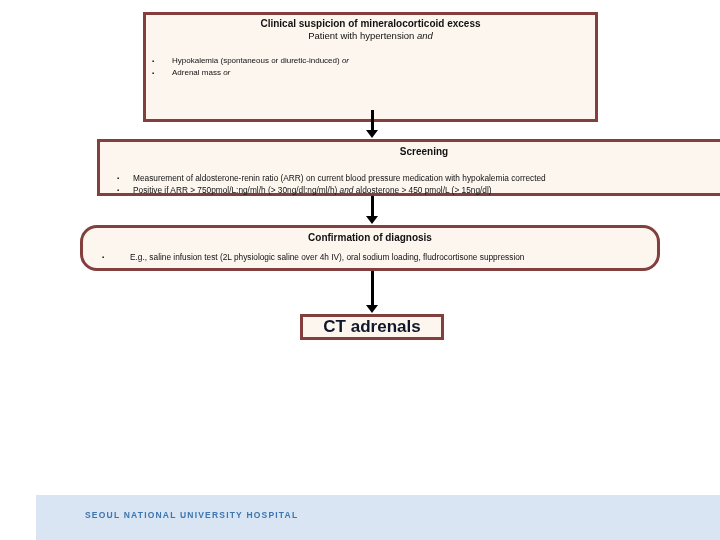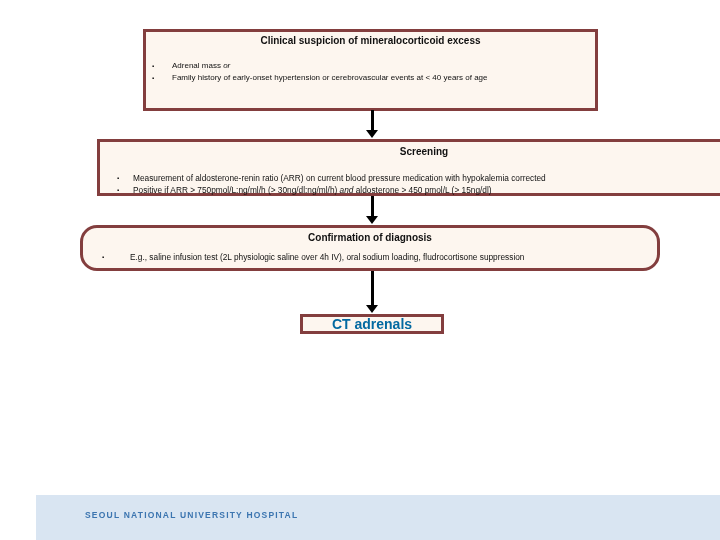--- a/index.html
+++ b/index.html
@@ -18,42 +18,42 @@
   }
   .box-title { text-align:center; font-weight:bold; font-size:10px; line-height:13px; }
   .box-subtitle { text-align:center; font-size:9.5px; line-height:12px; }
 
   .bullets { list-style:none; }
   .bullet-row { display:flex; align-items:flex-start; }
   .bullet-glyph { flex:0 0 auto; font-size:6px; line-height:12px; color:#111; }
   .bullet-text { flex:1 1 auto; }
 
   
-  .box-suspicion { left:143px; top:29px; width:455px; height:82px; padding-top:2px; }
+  .box-suspicion { left:143px; top:12px; width:455px; height:110px; padding-top:2px; }
   .box-suspicion .bullets { margin-top:13px; padding-left:4px; }
   .box-suspicion .bullet-row { font-size:8px; line-height:12px; }
   .box-suspicion .bullet-glyph { width:22px; padding-left:2px; }
 
   
   .box-screening { left:97px; top:139px; width:654px; height:57px; padding-top:3px; }
   .box-screening .bullets { margin-top:14px; padding-left:17px; }
   .box-screening .bullet-row { font-size:8.3px; line-height:12px; }
   .box-screening .bullet-glyph { width:16px; }
 
   
   .box-confirmation { left:80px; top:225px; width:580px; height:46px; padding-top:3px;border-radius:17px; }
   .box-confirmation .bullets { margin-top:7px; padding-left:7px;margin-left:12px; }
   .box-confirmation .bullet-row { font-size:8.3px; line-height:12px; }
   .box-confirmation .bullet-glyph { width:28px; }
 
   
   .box-result {
-    left:300px; top:314px; width:144px; height:20px;
+    left:300px; top:314px; width:144px; height:26px;
     display:flex; align-items:center; justify-content:center;
-    font-weight:bold; font-size:14px; color:#0369a1;
+    font-weight:bold; font-size:17px; color:#0f172a;
   }
 
   
   .arrow { position:absolute; width:12px; }
   .arrow-stem { width:3px; margin:0 auto; background:#000000; }
   .arrow-head {
     width:0; height:0; margin:0 auto;
     border-left:6px solid transparent;
     border-right:6px solid transparent;
     border-top:8px solid #000000;
@@ -74,28 +74,29 @@
     color:#3c75b0; white-space:nowrap;
   }
 </style>
 </head>
 <body>
 
 <div class="slide">
 
   <div class="box box-suspicion">
     <div class="box-title">Clinical suspicion of mineralocorticoid excess</div>
+    <div class="box-subtitle"><span>Patient with hypertension </span><i>and</i></div>
     <ul class="bullets">
       <li class="bullet-row">
           <span class="bullet-glyph">▪</span>
-          <span class="bullet-text"><span>Adrenal mass </span><i>or</i><span></span></span>
+          <span class="bullet-text"><span>Hypokalemia (spontaneous or diuretic-induced) </span><i>or</i><span></span></span>
         </li>
       <li class="bullet-row">
           <span class="bullet-glyph">▪</span>
-          <span class="bullet-text"><span>Family history of early-onset hypertension or cerebrovascular events at &lt; 40 years of age</span><i></i><span></span></span>
+          <span class="bullet-text"><span>Adrenal mass </span><i>or</i><span></span></span>
         </li>
     </ul>
   </div>
 
   <div class="arrow arrow-1">
     <div class="arrow-stem"></div>
     <div class="arrow-head"></div>
   </div>
 
   <div class="box box-screening">

